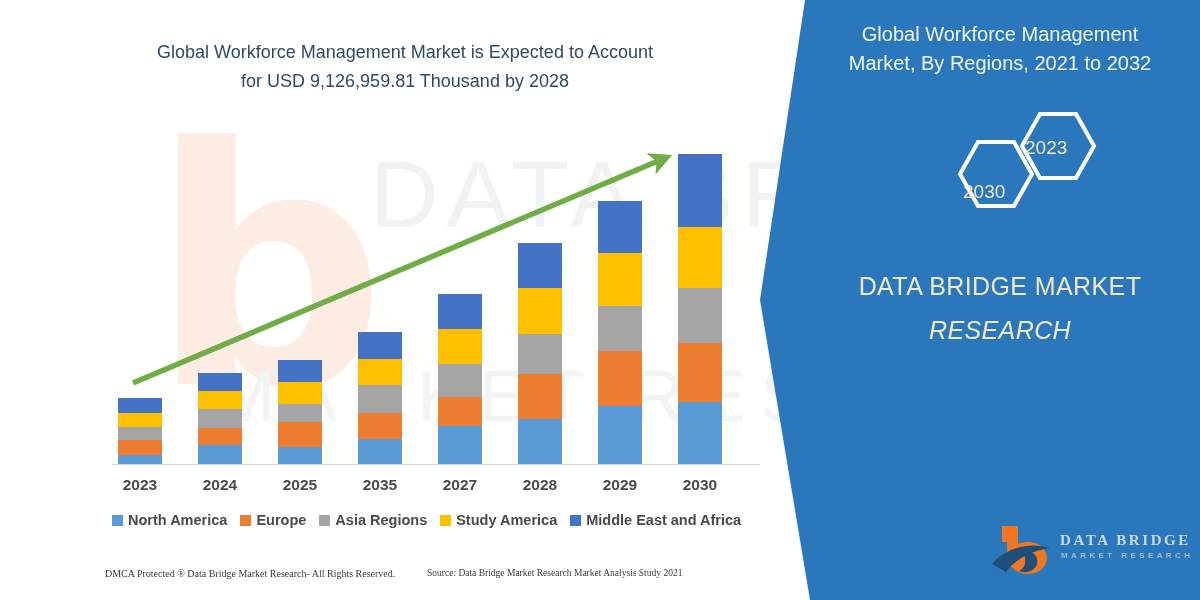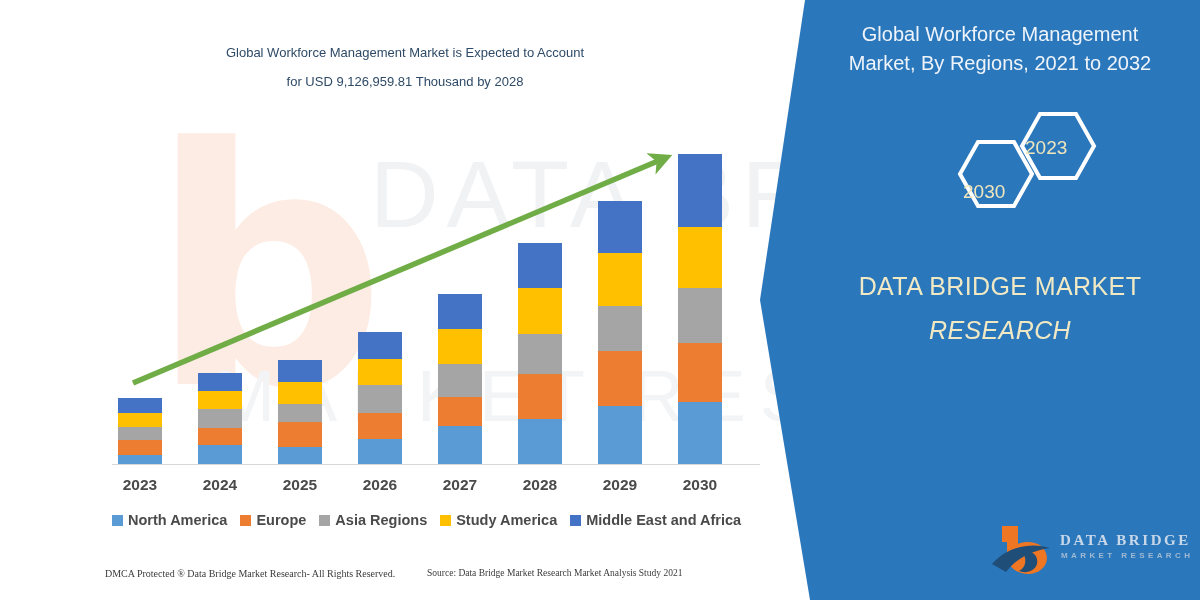--- a/index.html
+++ b/index.html
@@ -35,21 +35,21 @@
     position:absolute;left:215px;top:355px;
     font-size:72px;letter-spacing:14px;font-weight:400;
     color:#f3f4f6;white-space:nowrap;
     font-family:"Liberation Sans", sans-serif;
   }
 
   
   .chart-title{
     position:absolute;left:80px;top:38px;width:650px;
     text-align:center;color:#2e4a66;
-    font-size:13px;line-height:29px;
+    font-size:18px;line-height:29px;
     font-family:"Liberation Sans", sans-serif;
   }
 
   
   .plot{
     position:absolute;left:0;top:0;width:800px;height:600px;
   }
   .axis-line{
     position:absolute;left:112px;top:464px;width:648px;height:1px;
     background:#d8d8d8;
@@ -212,21 +212,21 @@
           <path d="M0,0 L4.2,2.1 L0,4.2 L1.1,2.1 Z" fill="#70ad47"></path>
         </marker>
       </defs>
       <line id="trendline" x1="133" y1="383" x2="659.1061283452466" y2="160.4541794754801" stroke="#70ad47" stroke-width="5.5" stroke-linecap="butt" marker-end="url(#arrowhead)"></line>
     </svg>
 
     <div class="xlabels" id="xlabels">
         <div class="xlabel" style="left: -2px;">2023</div>
         <div class="xlabel" style="left: 78px;">2024</div>
         <div class="xlabel" style="left: 158px;">2025</div>
-        <div class="xlabel" style="left: 238px;">2026</div>
+        <div class="xlabel" style="left: 238px;">2035</div>
         <div class="xlabel" style="left: 318px;">2027</div>
         <div class="xlabel" style="left: 398px;">2028</div>
         <div class="xlabel" style="left: 478px;">2029</div>
         <div class="xlabel" style="left: 558px;">2030</div>
       </div>
 
     <div class="legend" id="legend">
         <div class="legend-item">
           <span class="legend-swatch" style="background: rgb(91, 155, 213);"></span>
           <span class="legend-label">North America</span>

